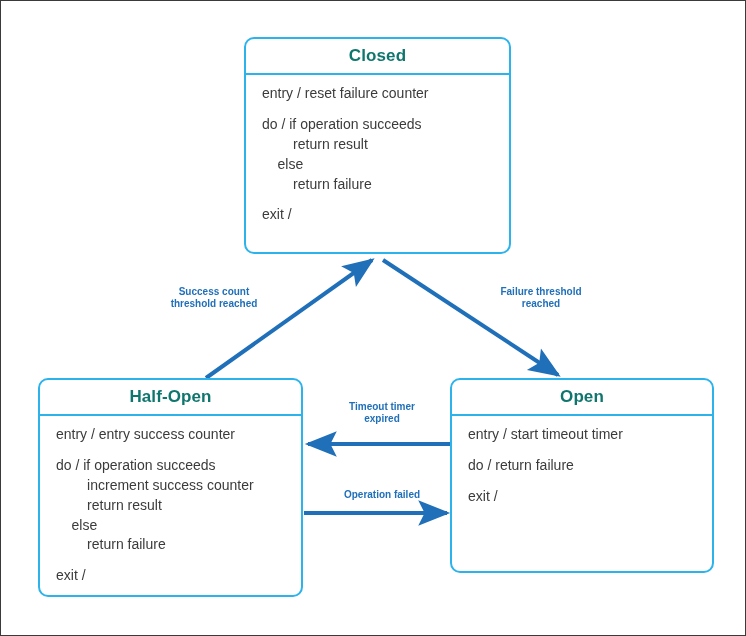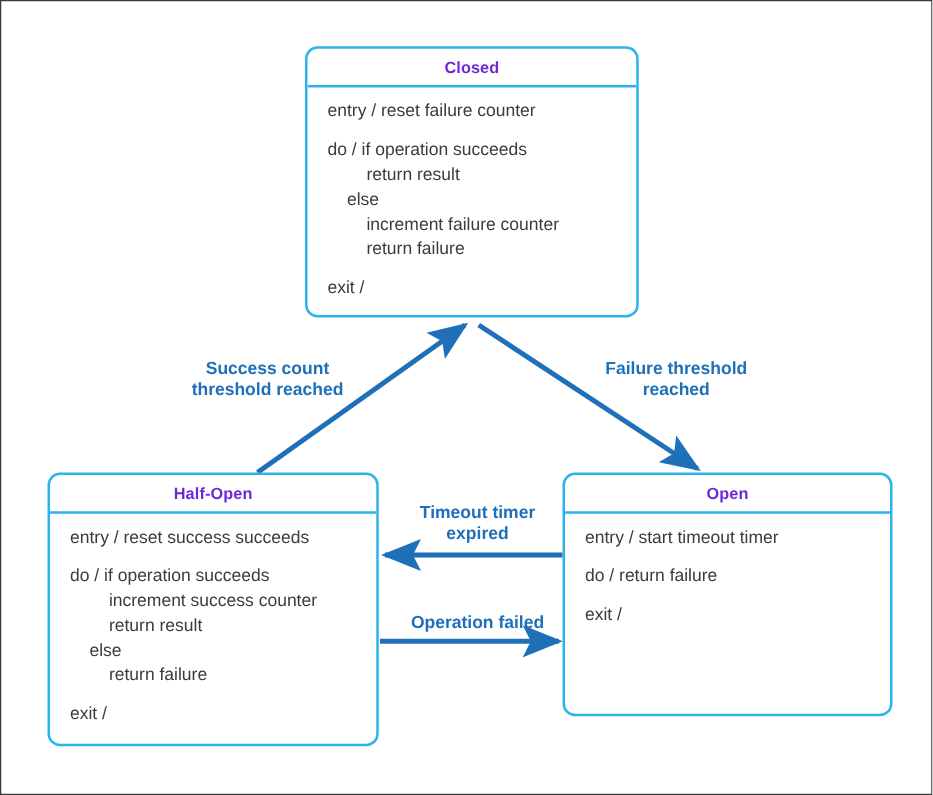--- a/index.html
+++ b/index.html
@@ -34,22 +34,22 @@
     position: absolute;
     box-sizing: border-box;
     background: #ffffff;
     border: 2px solid #2CB3EB;
     border-radius: 10px;
     overflow: hidden;
   }
   .state-title {
     text-align: center;
     font-weight: bold;
-    font-size: 13px;
-    color: #6d28d9;
+    font-size: 17px;
+    color: #0f766e;
     padding: 7px 6px 7px 6px;
     border-bottom: 2px solid #2CB3EB;
     letter-spacing: 0.1px;
   }
   .state-body {
     padding: 9px 14px 10px 16px;
     font-size: 14px;
     line-height: 1.42;
     color: #3b3b3b;
   }
@@ -77,21 +77,21 @@
     top: 377px;
     width: 264px;
     height: 195px;
   }
 
   
   .edge-label {
     position: absolute;
     color: #1F6FB9;
     font-weight: bold;
-    font-size: 14px;
+    font-size: 10px;
     line-height: 1.24;
     text-align: center;
     white-space: pre-line;
   }
   #label-success {
     left: 118px;
     top: 285px;
     width: 190px;
   }
   #label-failure {
@@ -133,31 +133,30 @@
   </svg>
 
   <div class="state" id="state-closed">
     <div class="state-title">Closed</div>
     <div class="state-body">
       <div class="ln">entry / reset failure counter</div>
       <div class="spacer"></div>
       <div class="ln">do / if operation succeeds</div>
       <div class="ln">        return result</div>
       <div class="ln">    else</div>
-      <div class="ln">        increment failure counter</div>
       <div class="ln">        return failure</div>
       <div class="spacer"></div>
       <div class="ln">exit /</div>
     </div>
   </div>
 
   <div class="state" id="state-halfopen">
     <div class="state-title">Half-Open</div>
     <div class="state-body">
-      <div class="ln">entry / reset success succeeds</div>
+      <div class="ln">entry / entry success counter</div>
       <div class="spacer"></div>
       <div class="ln">do / if operation succeeds</div>
       <div class="ln">        increment success counter</div>
       <div class="ln">        return result</div>
       <div class="ln">    else</div>
       <div class="ln">        return failure</div>
       <div class="spacer"></div>
       <div class="ln">exit /</div>
     </div>
   </div>

